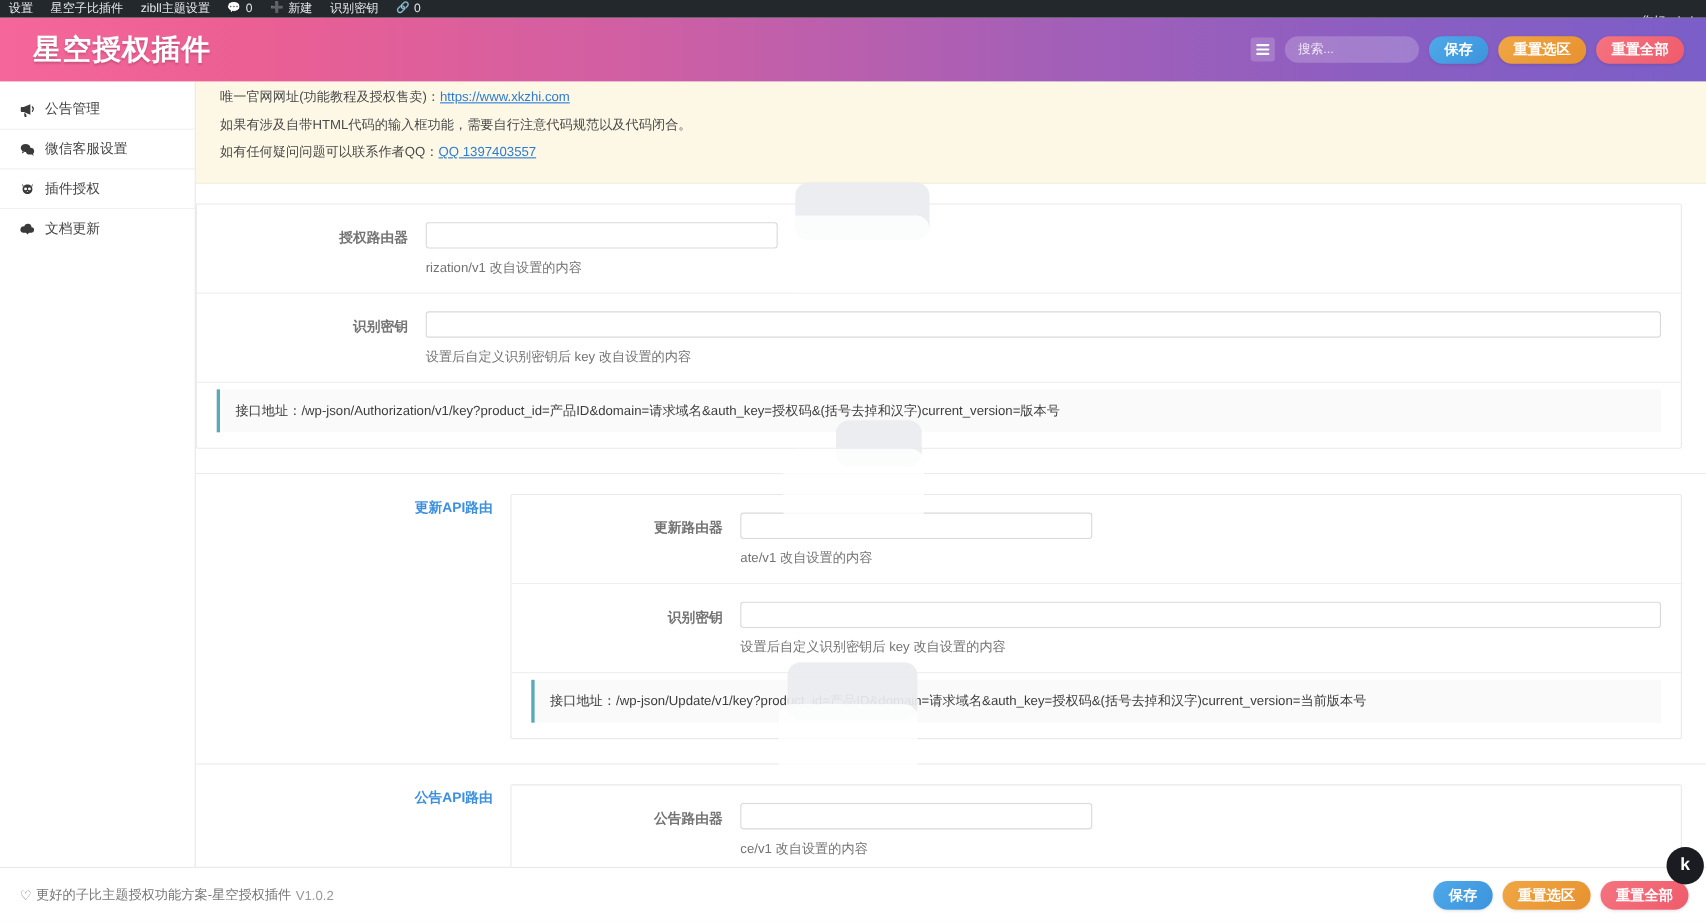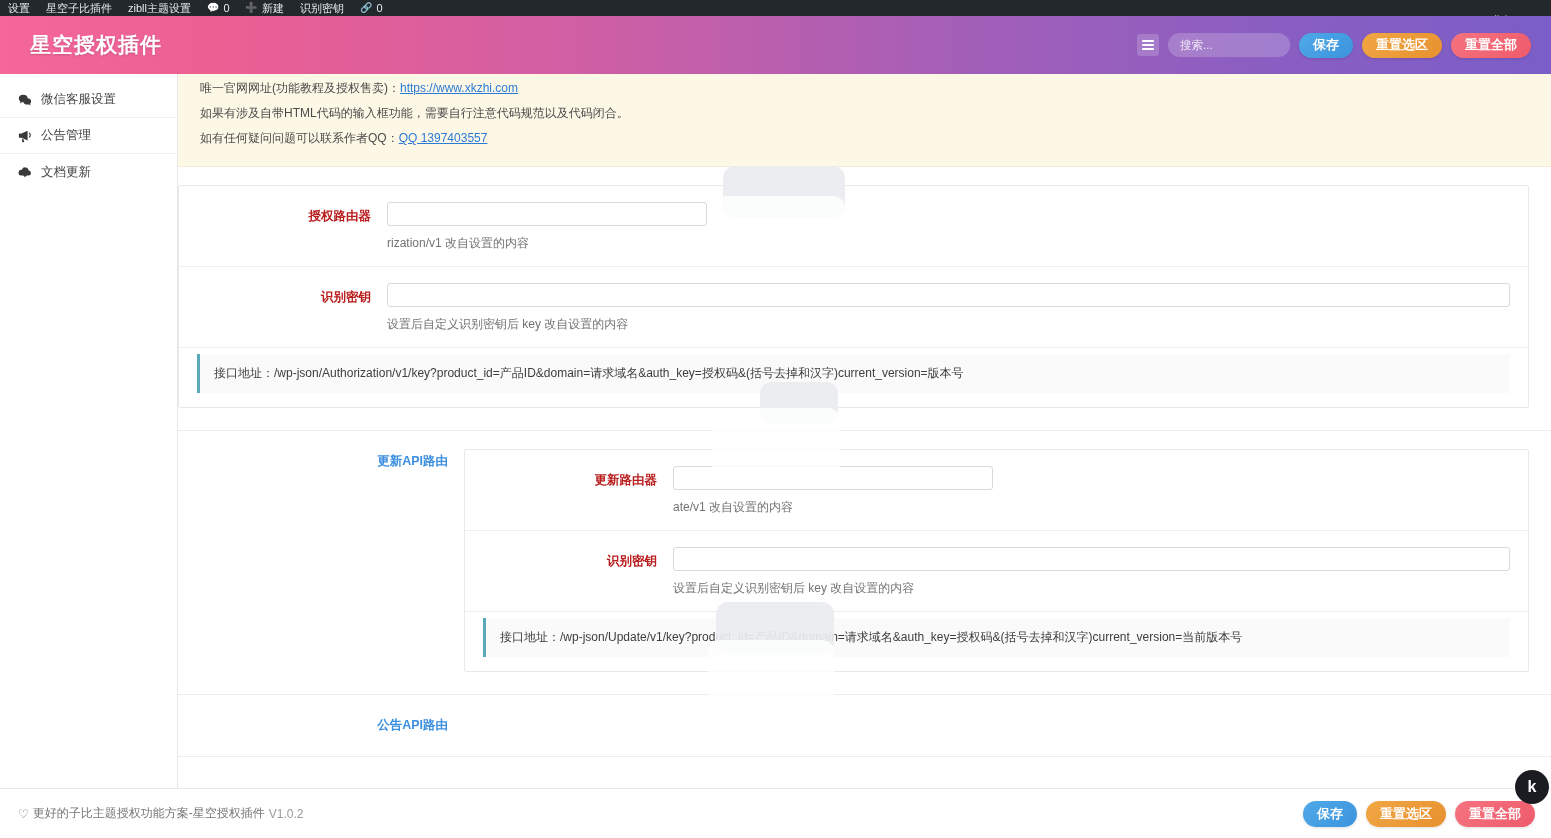--- a/index.html
+++ b/index.html
@@ -36,21 +36,21 @@
   
   .topbar {
     position: absolute; top: 16px; left: 0;
     width: 1551px; height: 58px;
     background: linear-gradient(90deg,#f5679a 0%,#ec5f93 14%,#cf5fa4 38%,#a35fb8 62%,#8a5ec2 82%,#7b5ec8 100%);
     display: flex; align-items: center;
     z-index: 40;
   }
   .topbar-title {
     color: #fff;
-    font-size: 21px;
+    font-size: 26px;
     font-weight: bold;
     margin-left: 30px;
     letter-spacing: 1px;
     text-shadow: 0 1px 2px rgba(0,0,0,.18);
   }
   .topbar-right {
     margin-left: auto;
     display: flex; align-items: center; gap: 9px;
     padding-right: 20px;
   }
@@ -176,21 +176,21 @@
     align-items: flex-start;
     padding: 16px 0 14px 0;
     border-bottom: 1px solid #eee;
   }
   .field-row:last-of-type { border-bottom: none; }
   .field-label {
     flex: 0 0 208px;
     text-align: right;
     padding-right: 16px;
     padding-top: 6px;
-    color: #b91c1c;
+    color: #737373;
     font-size: 12.5px;
     font-weight: bold;
   }
   .field-ctrl {
     flex: 1 1 auto;
     min-width: 0;
     padding-right: 18px;
   }
   .text-input {
     width: 100%;
@@ -318,35 +318,43 @@
     <button class="btn btn-resetall">重置全部</button>
   </div>
 </div>
 
 <div class="wrap">
 
   <div class="sidebar">
     <div class="side-item">
       <span class="sicon">
         <svg width="14" height="14" viewBox="0 0 16 16">
+            <path fill="#3a3a3a" d="M11 2 4 5H2a1 1 0 0 0-1 1v3a1 1 0 0 0 1 1h2l7 3V2zm1.6 2.2a.6.6 0 0 1 .85 0 4.2 4.2 0 0 1 0 5.6.6.6 0 1 1-.85-.85 3 3 0 0 0 0-3.9.6.6 0 0 1 0-.85zM4.5 11.2l2 .85.5 2.45a.6.6 0 0 1-.6.7h-1a.6.6 0 0 1-.58-.45l-.32-3.55z"></path>
+          </svg>
+      </span>
+      <span>公告管理</span>
+    </div>
+    <div class="side-item">
+      <span class="sicon">
+        <svg width="14" height="14" viewBox="0 0 16 16">
             <ellipse cx="6" cy="6.3" rx="5" ry="4.2" fill="#3a3a3a"></ellipse>
             <ellipse cx="10.6" cy="9.6" rx="4.3" ry="3.6" fill="#3a3a3a"></ellipse>
             <path d="M3 9.4 2 12l2.6-1.3z" fill="#3a3a3a"></path>
             <path d="M13.6 12.3l1 2.1-2.2-1.1z" fill="#3a3a3a"></path>
           </svg>
       </span>
       <span>微信客服设置</span>
     </div>
     <div class="side-item">
       <span class="sicon">
         <svg width="14" height="14" viewBox="0 0 16 16">
-            <path fill="#3a3a3a" d="M11 2 4 5H2a1 1 0 0 0-1 1v3a1 1 0 0 0 1 1h2l7 3V2zm1.6 2.2a.6.6 0 0 1 .85 0 4.2 4.2 0 0 1 0 5.6.6.6 0 1 1-.85-.85 3 3 0 0 0 0-3.9.6.6 0 0 1 0-.85zM4.5 11.2l2 .85.5 2.45a.6.6 0 0 1-.6.7h-1a.6.6 0 0 1-.58-.45l-.32-3.55z"></path>
+            <path fill="#3a3a3a" d="M2.4 2.2 4 4.6 3 5.3zM13.6 2.2 12 4.6l1 .7zM8 3.2c-3 0-5.1 2.1-5.1 4.8 0 2.9 2.3 5 5.1 5s5.1-2.1 5.1-5c0-2.7-2.1-4.8-5.1-4.8zm-2 3a1.5 1.5 0 1 1 0 3 1.5 1.5 0 0 1 0-3zm4 0a1.5 1.5 0 1 1 0 3 1.5 1.5 0 0 1 0-3zM8 9.8l.9 1.1h-1.8z"></path>
           </svg>
       </span>
-      <span>公告管理</span>
+      <span>插件授权</span>
     </div>
     <div class="side-item">
       <span class="sicon">
         <svg width="14" height="14" viewBox="0 0 16 16">
             <path fill="#3a3a3a" d="M12.2 6.4a4 4 0 0 0-7.8-.9A3.2 3.2 0 0 0 3.4 12h8.5a2.8 2.8 0 0 0 .3-5.6z"></path>
             <path fill="#3a3a3a" d="M7.1 9.3h1.8v2.1h1.3L8 14l-2.2-2.6h1.3z"></path>
           </svg>
       </span>
       <span>文档更新</span>
     </div>
@@ -402,20 +410,30 @@
             <div class="field-desc">设置后自定义识别密钥后 key 改自设置的内容</div>
           </div>
         </div>
         <div class="api-note">接口地址：/wp-json/Update/v1/key?product_id=产品ID&amp;domain=请求域名&amp;auth_key=授权码&amp;(括号去掉和汉字)current_version=当前版本号</div>
         <div style="height:14px"></div>
       </div>
     </div>
 
     <div class="section">
       <div class="section-title">公告API路由</div>
+      <div class="section-body">
+        <div class="field-row">
+          <div class="field-label">公告路由器</div>
+          <div class="field-ctrl">
+            <input class="text-input narrow" type="text" value="" style="">
+            <div class="field-desc">ce/v1 改自设置的内容</div>
+          </div>
+        </div>
+
+      </div>
     </div>
 
   </div>
 </div>
 
 <div class="ghost g-dim" style="left:723px;top:166px;width:122px;height:52px;border-radius:12px;"></div>
 <div class="ghost" style="left:713px;top:196px;width:132px;height:70px;border-radius:12px;"></div>
 <div class="ghost g-dim" style="left:760px;top:382px;width:78px;height:42px;border-radius:12px;"></div>
 <div class="ghost" style="left:712px;top:408px;width:128px;height:68px;border-radius:12px;"></div>
 <div class="ghost g-dim" style="left:716px;top:602px;width:118px;height:52px;border-radius:12px;"></div>

